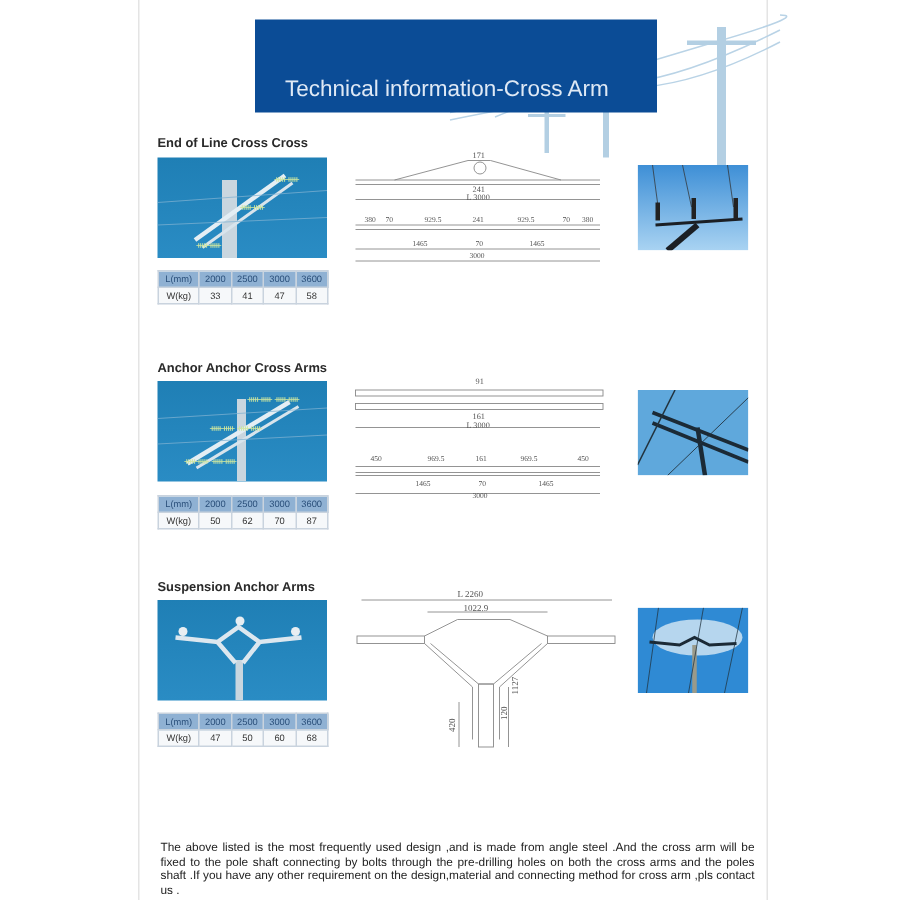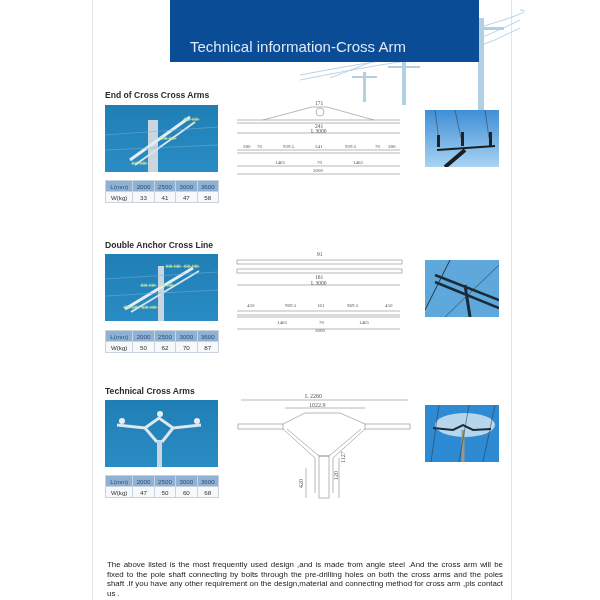--- a/index.html
+++ b/index.html
@@ -6,21 +6,21 @@
     body {
       width: 600px; height: 600px; position: relative; overflow: hidden;
       background: #ffffff; font-family: "Liberation Sans", sans-serif;
     }
     .page-border {
       position: absolute; left: 92px; top: 0; width: 420px; height: 600px;
       border-left: 1px solid #e4e4e4; border-right: 1px solid #e4e4e4;
       box-sizing: border-box;
     }
     .header-banner {
-      position: absolute; left: 170px; top: 0; width: 309px; height: 62px;
+      position: absolute; left: 170px; top: 13px; width: 268px; height: 62px;
       background: #0b4c96;
       text-align: right;
     }
     .header-title {
       position: absolute; left: 20px; top: 38px; color: #dfe9f5;
       font-size: 15px; white-space: nowrap;
     }
     .bg-art { position: absolute; left: 0; top: 0; }
     .section-title {
       position: absolute; left: 105px; font-size: 8.6px; font-weight: bold;
@@ -65,21 +65,21 @@
     <rect x="388" y="66" width="32" height="2"></rect>
     <rect x="363" y="72" width="3" height="30"></rect>
     <rect x="352" y="76" width="25" height="2"></rect>
   </g>
 </svg>
 
 <div class="header-banner">
   <div class="header-title">Technical information-Cross Arm</div>
 </div>
 
-<div class="section-title" style="top:90px;">End of Cross Cross Arms</div>
+<div class="section-title" style="top:90px;">End of Line Cross Cross</div>
 <div class="photo" style="top:105px;">
   <svg width="113" height="67">
     <rect x="43" y="15" width="10" height="52" fill="#c9d6df"></rect>
     <line x1="25" y1="55" x2="85" y2="12" stroke="#e4eef4" stroke-width="3"></line>
     <line x1="30" y1="60" x2="90" y2="17" stroke="#d8e4ec" stroke-width="2"></line>
     <line x1="0" y1="30" x2="113" y2="22" stroke="#7fb1d2" stroke-width="0.5"></line>
     <line x1="0" y1="45" x2="113" y2="40" stroke="#7fb1d2" stroke-width="0.5"></line>
     <text x="78" y="16" font-size="6" fill="#cde6a0">ᚔᚔ</text>
     <text x="55" y="35" font-size="6" fill="#cde6a0">ᚔᚔ</text>
     <text x="26" y="60" font-size="6" fill="#cde6a0">ᚔᚔ</text>
@@ -145,21 +145,21 @@
     <line x1="40" y1="40" x2="20" y2="57" stroke="#1b1f24" stroke-width="4"></line>
     <line x1="10" y1="0" x2="14" y2="30" stroke="#333" stroke-width="0.5"></line>
     <line x1="30" y1="0" x2="36" y2="28" stroke="#333" stroke-width="0.5"></line>
     <line x1="60" y1="0" x2="64" y2="28" stroke="#333" stroke-width="0.5"></line>
     <rect x="12" y="25" width="3" height="12" fill="#222"></rect>
     <rect x="36" y="22" width="3" height="14" fill="#222"></rect>
     <rect x="64" y="22" width="3" height="14" fill="#222"></rect>
   </svg>
 </div>
 
-<div class="section-title" style="top:240px;">Double Anchor Cross Line</div>
+<div class="section-title" style="top:240px;">Anchor Anchor Cross Arms</div>
 <div class="photo" style="top:254px;">
   <svg width="113" height="67">
     <rect x="53" y="12" width="6" height="55" fill="#c9d6df"></rect>
     <line x1="20" y1="55" x2="88" y2="14" stroke="#e4eef4" stroke-width="3"></line>
     <line x1="26" y1="58" x2="94" y2="17" stroke="#d8e4ec" stroke-width="2"></line>
     <line x1="0" y1="25" x2="113" y2="18" stroke="#7fb1d2" stroke-width="0.5"></line>
     <line x1="0" y1="42" x2="113" y2="36" stroke="#7fb1d2" stroke-width="0.5"></line>
     <text x="60" y="14" font-size="6" fill="#cde6a0">ᚔᚔ ᚔᚔ</text>
     <text x="35" y="33" font-size="6" fill="#cde6a0">ᚔᚔ ᚔᚔ</text>
     <text x="18" y="55" font-size="6" fill="#cde6a0">ᚔᚔ ᚔᚔ</text>
@@ -210,21 +210,21 @@
   <svg width="74" height="57">
     <rect width="74" height="57" fill="#5fa8dc"></rect>
     <line x1="10" y1="15" x2="74" y2="40" stroke="#1b2a36" stroke-width="2.5"></line>
     <line x1="10" y1="22" x2="74" y2="48" stroke="#1b2a36" stroke-width="2.5"></line>
     <line x1="40" y1="25" x2="45" y2="57" stroke="#1b2a36" stroke-width="3"></line>
     <line x1="0" y1="50" x2="25" y2="0" stroke="#22333f" stroke-width="1"></line>
     <line x1="20" y1="57" x2="74" y2="5" stroke="#22333f" stroke-width="0.6"></line>
   </svg>
 </div>
 
-<div class="section-title" style="top:386px;">Technical Cross Arms</div>
+<div class="section-title" style="top:386px;">Suspension Anchor Arms</div>
 <div class="photo" style="top:400px;">
   <svg width="113" height="67">
     <rect x="52" y="40" width="5" height="27" fill="#c9d6df"></rect>
     <path d="M12 25 L40 28 L54 18 L68 28 L96 25" stroke="#dce7ef" stroke-width="3" fill="none"></path>
     <path d="M40 28 L52 42 M68 28 L57 42" stroke="#dce7ef" stroke-width="3" fill="none"></path>
     <circle cx="17" cy="21" r="3" fill="#e8eef2"></circle>
     <circle cx="55" cy="14" r="3" fill="#e8eef2"></circle>
     <circle cx="92" cy="21" r="3" fill="#e8eef2"></circle>
   </svg>
 </div>

